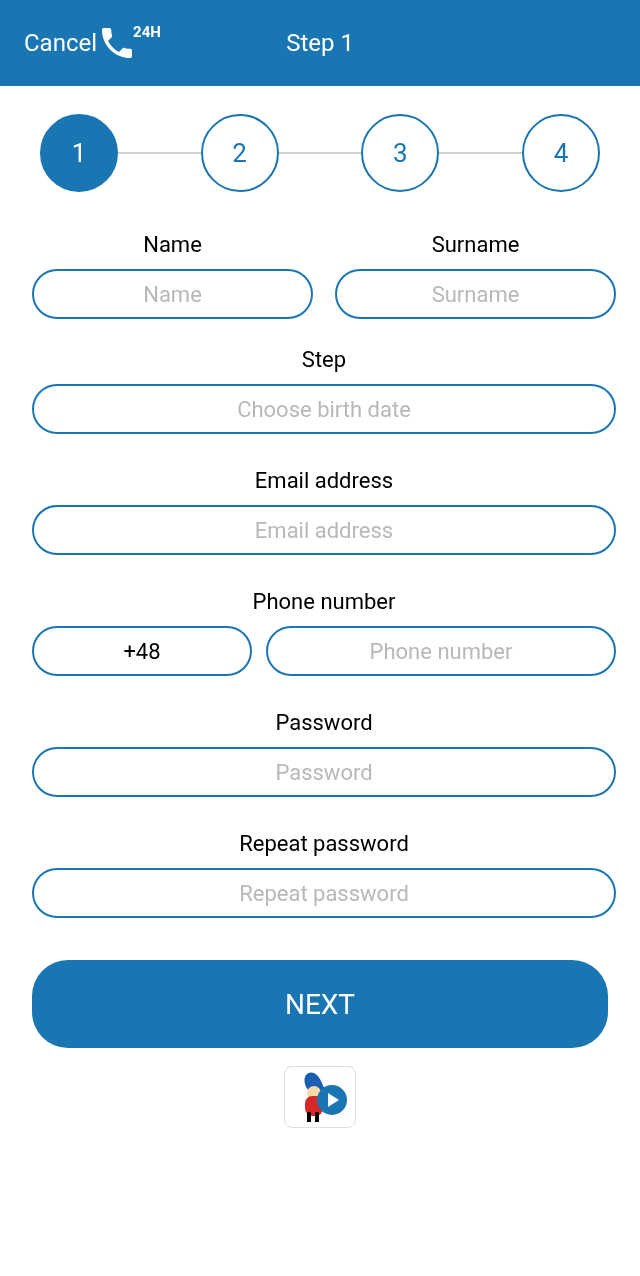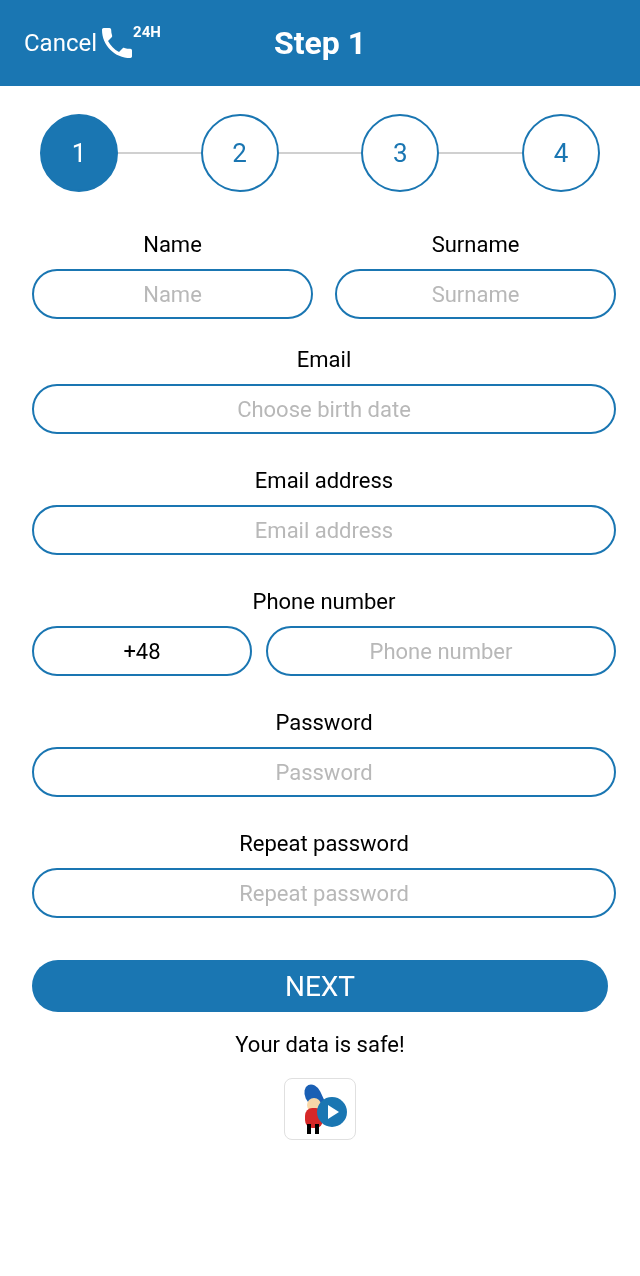--- a/index.html
+++ b/index.html
@@ -26,22 +26,22 @@
       color: #ffffff;
     }
     
     .header-cancel {
       font-size: 24px;
       font-weight: 400;
       cursor: pointer;
     }
     
     .header-title {
-      font-size: 32px;
-      font-weight: 700;
+      font-size: 24px;
+      font-weight: 400;
       position: absolute;
       left: 50%;
       transform: translateX(-50%);
     }
     
     .header-phone {
       display: flex;
       align-items: center;
       cursor: pointer;
     }
@@ -147,21 +147,21 @@
       flex-shrink: 0;
     }
     
     .phone-number {
       flex: 1;
     }
     
     .next-button {
       width: calc(100% - 64px);
       margin: 8px 32px 0 32px;
-      height: 52px;
+      height: 88px;
       background: #1a76b2;
       color: #ffffff;
       border: none;
       border-radius: 36px;
       font-size: 28px;
       font-weight: 400;
       cursor: pointer;
       font-family: inherit;
     }
     
@@ -302,21 +302,21 @@
       <label class="form-label">Name</label>
       <input class="form-input" type="text" placeholder="Name" style="">
     </div>
     <div class="form-group">
       <label class="form-label">Surname</label>
       <input class="form-input" type="text" placeholder="Surname" style="">
     </div>
   </div>
 
   <div class="form-single">
-    <label class="form-label">Email</label>
+    <label class="form-label">Step</label>
     <input class="form-input" type="text" placeholder="Choose birth date" style="">
   </div>
 
   <div class="form-single">
     <label class="form-label">Email address</label>
     <input class="form-input" type="email" placeholder="Email address" style="">
   </div>
 
   <div class="form-single">
     <label class="form-label">Phone number</label>
@@ -334,21 +334,20 @@
   <div class="form-single">
     <label class="form-label">Repeat password</label>
     <input class="form-input" type="password" placeholder="Repeat password" style="">
   </div>
 
 </div>
 
 <button class="next-button">NEXT</button>
 
 <div class="footer-text">
-  <div>Your data is safe!</div>
 </div>
 
 <div class="mascot-container">
   <div class="mascot-box">
     <div class="mascot-body">
       <div class="mascot-hat"></div>
       <div class="mascot-face"></div>
       <div class="mascot-torso"></div>
       <div class="mascot-legs"></div>
       <div class="mascot-legs2"></div>

